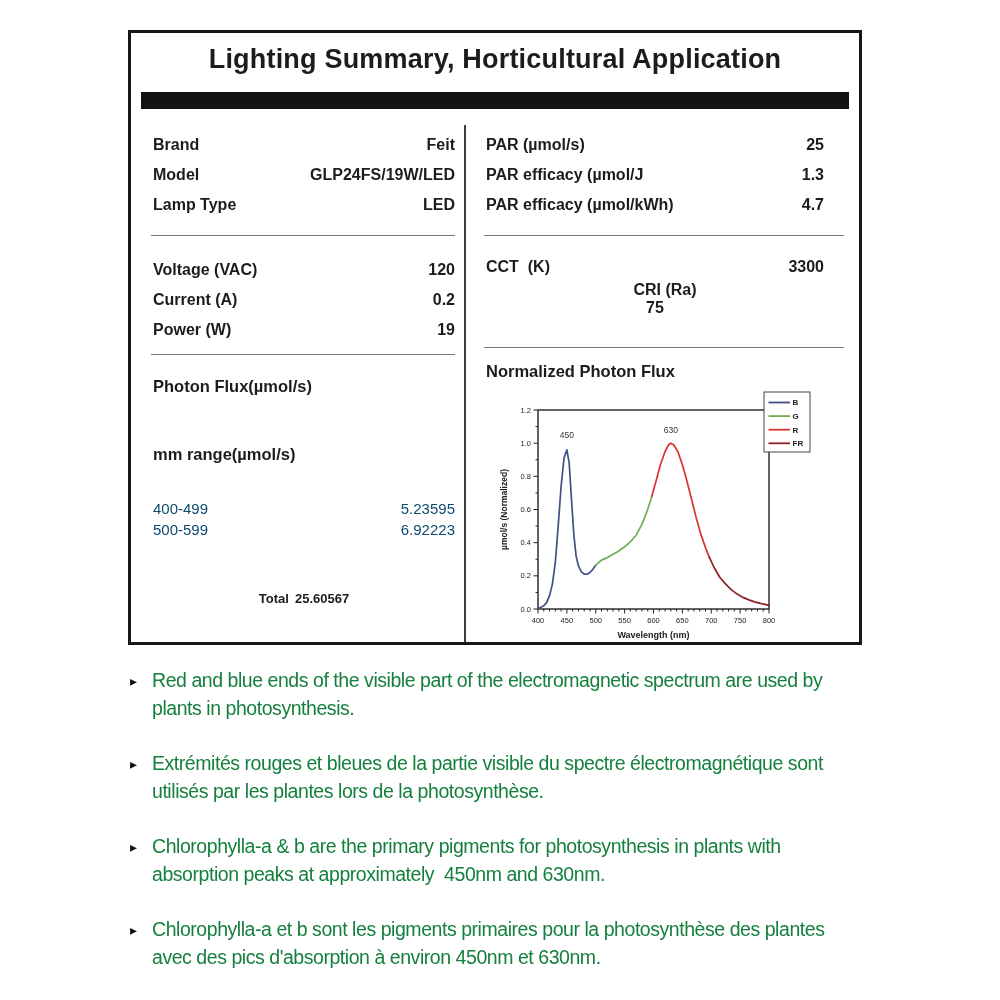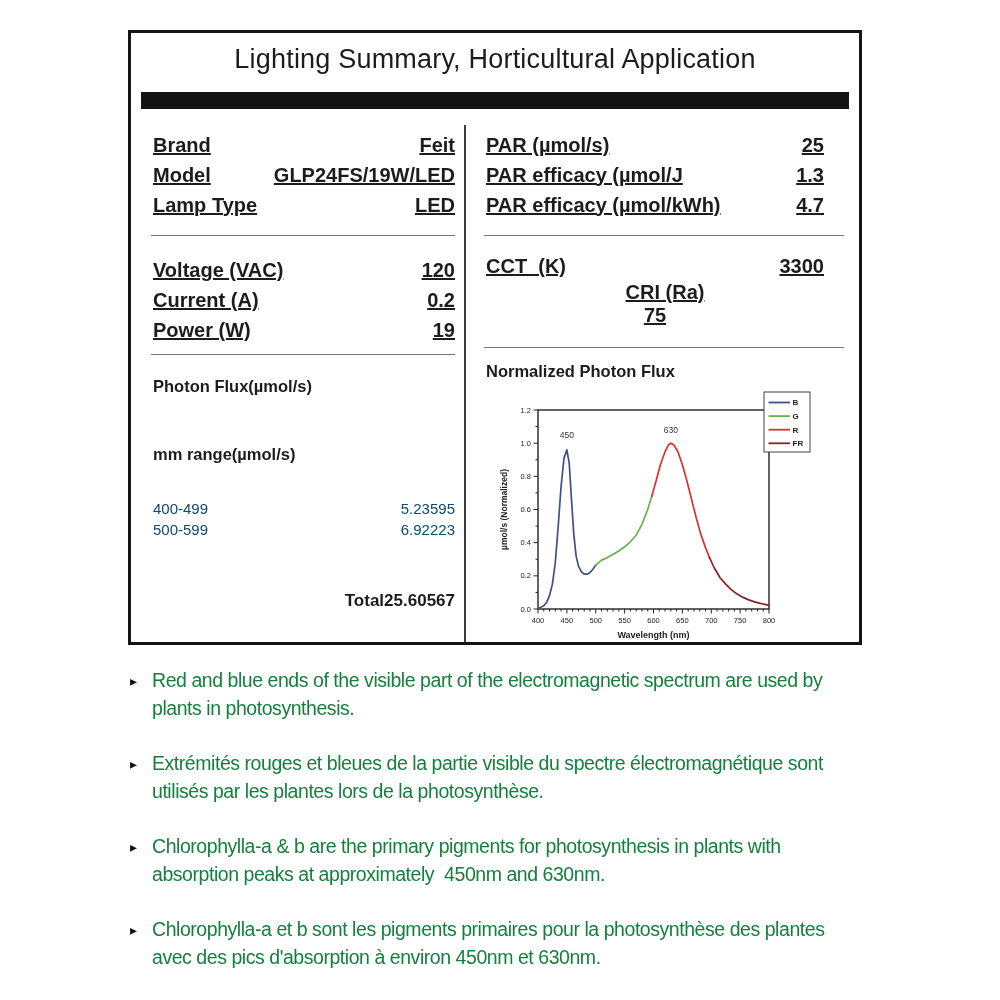--- a/index.html
+++ b/index.html
@@ -10,21 +10,21 @@
     overflow:hidden;
   }
 
   
   .sheet {
     position:absolute; left:128px; top:30px; width:734px; height:615px;
     border:3px solid #161616; background:#ffffff; box-sizing:border-box;
   }
   .sheet-title {
     position:absolute; left:0; right:0; top:11px;
-    text-align:center; font-size:27px; font-weight:normal;
+    text-align:center; font-size:27px; font-weight:bold;
     letter-spacing:0.2px; color:#1c1c1c; white-space:nowrap;
   }
   .title-bar {
     position:absolute; left:10px; right:10px; top:59px; height:17px;
     background:#141414;
   }
   .col-divider {
     position:absolute; left:333px; top:92px; width:2px; height:517px;
     background:#3c3c3c;
   }
@@ -34,37 +34,37 @@
   .rule.r1 { left:353px; width:360px; top:202px; }
   .rule.r2 { left:353px; width:360px; top:314px; }
 
   .col { position:absolute; }
   .col.left  { left:22px;  width:302px; }
   .col.right { left:355px; width:358px; }
 
   .spec-group { position:absolute; left:0; right:0; }
   .spec-row {
     display:flex; justify-content:space-between; align-items:center;
-    height:30px; font-size:20px; font-weight:bold; white-space:pre;text-decoration:underline;
+    height:30px; font-size:16px; font-weight:bold; white-space:pre;
   }
   .spec-row .val { text-align:right; }
   .col.right .spec-row .val { padding-right:20px; }
 
   .pf-heading, .pf-sub {
     position:absolute; left:0; font-size:16.5px; font-weight:bold; white-space:pre;
   }
   .pf-rows { position:absolute; left:0; right:0; }
   .pf-row {
     display:flex; justify-content:space-between; align-items:center;
     height:21px; font-size:15px; font-weight:normal; color:#0c4a6e;
   }
   .pf-total {
     position:absolute; left:0; right:0; display:flex;
-    justify-content:flex-end; align-items:center;
-    font-size:17px; font-weight:bold;
+    justify-content:center; align-items:center;
+    font-size:13px; font-weight:bold;gap:6px;
   }
   .chart-heading {
     position:absolute; font-size:16.5px; font-weight:bold; white-space:nowrap;
   }
 
   .chart-wrap { position:absolute; left:365px; top:353px; width:365px; height:258px; }
 
   
   .bullets { position:absolute; left:130px; top:667px; width:726px; }
   .bullet { display:flex; margin-bottom:28px; }

